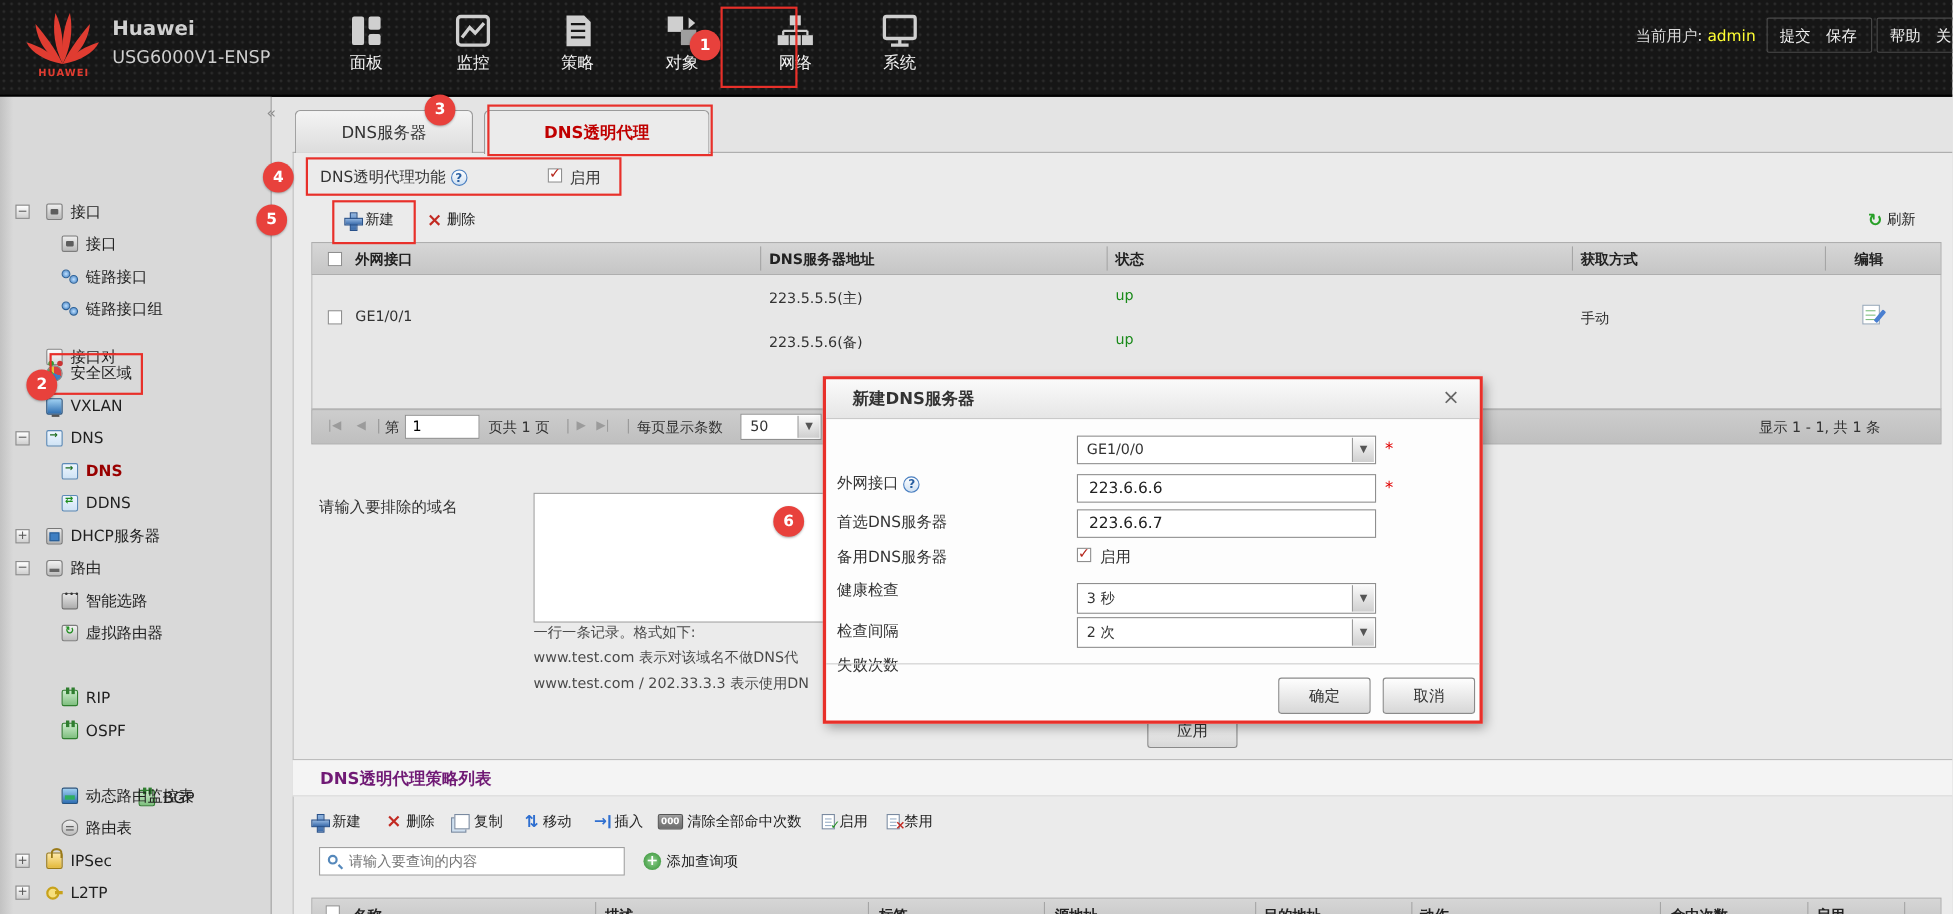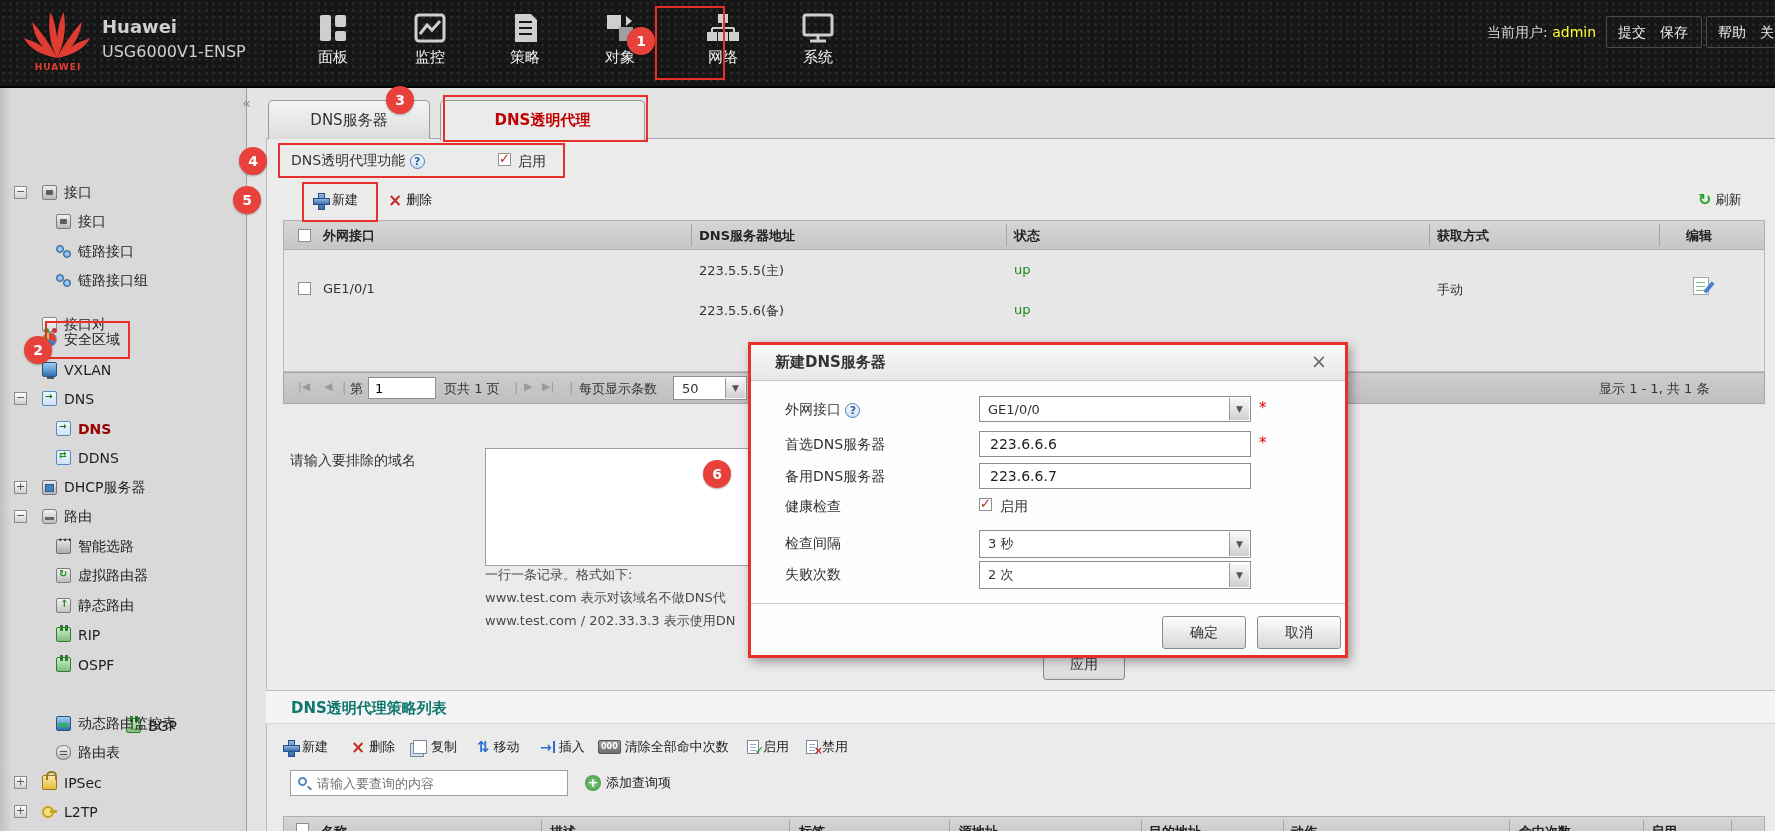--- a/index.html
+++ b/index.html
@@ -145,38 +145,38 @@
   .gbtn { background:linear-gradient(#fefefe,#d7d7d7); border:1px solid #8a8a8a; border-radius:3px;
     font-size:14px; color:#333; text-align:center; cursor:pointer; font-family:inherit; }
 
   
   #modal { position:absolute; left:748px; top:342px; width:600px; height:316px; z-index:40;
     background:#fdfdfd; border:3px solid #e8302a; box-shadow:3px 4px 10px rgba(0,0,0,.35); }
   .m-title { position:absolute; left:0; top:0; right:0; height:36px;
     background:linear-gradient(#fafafa,#e6e6e6); border-bottom:1px solid #c9c9c9; }
   .m-title-text { position:absolute; left:24px; top:8px; font-size:15px; font-weight:bold; color:#333; }
   .m-close { position:absolute; right:18px; top:5px; font-size:19px; color:#666; cursor:pointer; }
-  .m-label { position:absolute; left:34px; font-size:14px; color:#333; }
+  .m-label { position:absolute; left:10px; font-size:14px; color:#333;margin-top:30px; }
   .m-ctl { position:absolute; left:228px; width:272px; height:26px; }
   .m-input { width:100%; height:100%; border:1px solid #8f8f8f; background:#fff; font-size:14px;
     padding-left:10px; font-family:inherit; color:#222; }
   .req { position:absolute; left:508px; color:#e00000; font-size:15px; }
   .m-foot-line { position:absolute; left:0; right:0; top:258px; border-top:1px solid #cccccc; }
   .m-btn { position:absolute; top:271px; width:84px; height:33px; font-size:14px; }
 
   
   .ann-box { position:absolute; border:2px solid #e8302a; z-index:55; pointer-events:none; }
   .ann-circle { position:absolute; width:28px; height:28px; border-radius:50%; background:#e8413c;
     color:#fff; font-size:14px; font-weight:bold; display:flex; align-items:center; justify-content:center;
     z-index:60; box-shadow:0 1px 2px rgba(0,0,0,.3); }
 
   
   .pol-head { position:absolute; left:266px; top:690px; width:1509px; height:34px;
     background:#f4f4f4; border-top:1px solid #bdbdbd; border-bottom:1px solid #d8d8d8; }
-  .pol-title { position:absolute; left:25px; top:8px; font-size:15px; font-weight:bold; color:#0f766e; }
+  .pol-title { position:absolute; left:25px; top:8px; font-size:15px; font-weight:bold; color:#701a75; }
   .ptb { position:absolute; top:738px; display:flex; align-items:center; gap:4px; cursor:pointer; font-size:13px; color:#222; }
   .ico-copy { position:relative; width:14px; height:14px; background:#fff; border:1px solid #7a8aa0;
     box-shadow:-3px 3px 0 -1px #cfe0f0, -3px 3px 0 0 #7a8aa0; }
   .ico-move { color:#2f6fd0; font-size:15px; font-weight:bold; }
   .ico-ins { position:relative; color:#2f6fd0; font-size:14px; font-weight:bold; border-right:2px solid #2f6fd0; padding-right:1px; line-height:12px; }
   .ico-000 { background:linear-gradient(#9a9a9a,#6e6e6e); color:#fff; font-size:8px; font-weight:bold;
     border-radius:2px; padding:2px 2px; line-height:1; border:1px solid #555; }
   .ico-doc { position:relative; width:12px; height:14px; background:#fff; border:1px solid #7a8aa0; }
   .ico-doc::before { content:""; position:absolute; left:2px; top:3px; right:2px; height:1px;
     background:#9ab0c8; box-shadow:0 3px 0 #9ab0c8,0 6px 0 #9ab0c8; }
@@ -339,24 +339,20 @@
       <span class="sb-label">路由</span>
     </div>
     <div class="sb-item d1" style="top:444px;">
       <span class="si si-smart"></span>
       <span class="sb-label">智能选路</span>
     </div>
     <div class="sb-item d1" style="top:473px;">
       <span class="si si-vr"></span>
       <span class="sb-label">虚拟路由器</span>
     </div>
-    <div class="sb-item d1" style="top:503px;">
-      <span class="si si-static"></span>
-      <span class="sb-label">静态路由</span>
-    </div>
     <div class="sb-item d1" style="top:532px;">
       <span class="si si-tree"></span>
       <span class="sb-label">RIP</span>
     </div>
     <div class="sb-item d1" style="top:562px;">
       <span class="si si-tree"></span>
       <span class="sb-label">OSPF</span>
     </div>
     <div class="sb-item d1" style="top:623px;justify-content:center;">
       <span class="si si-tree"></span>

